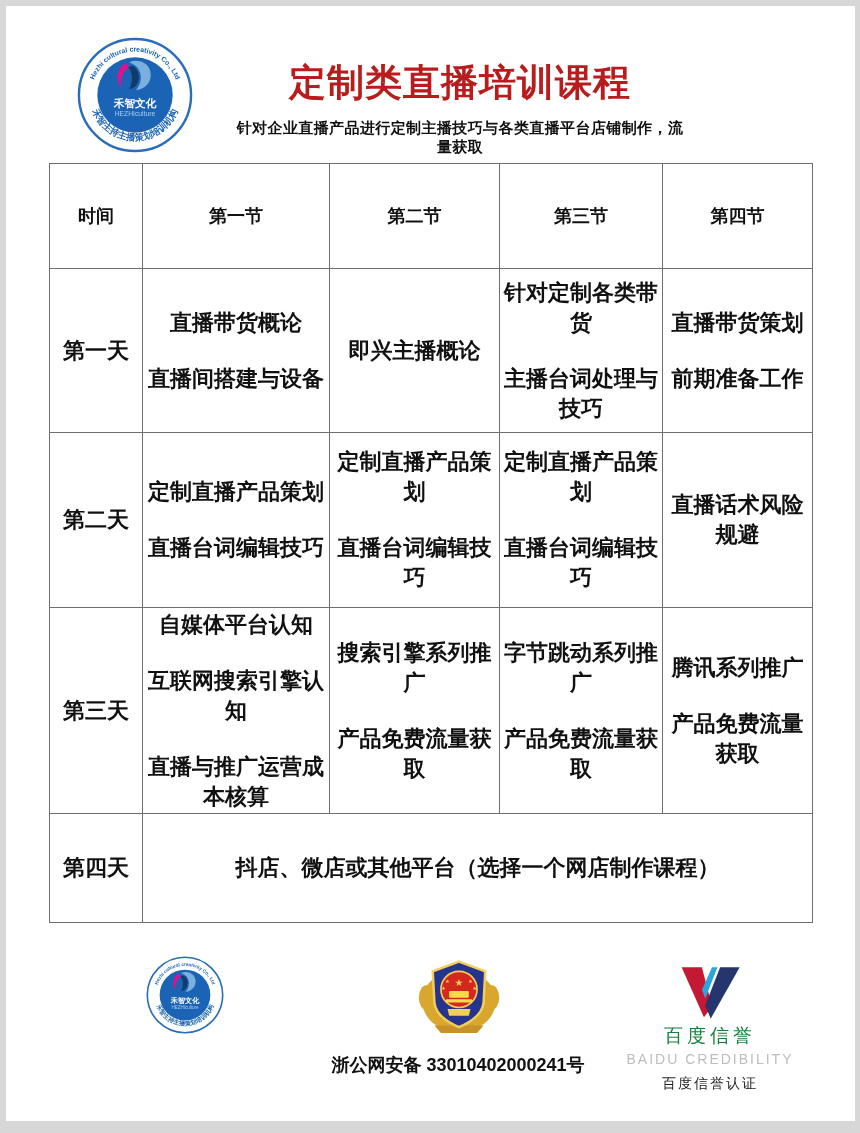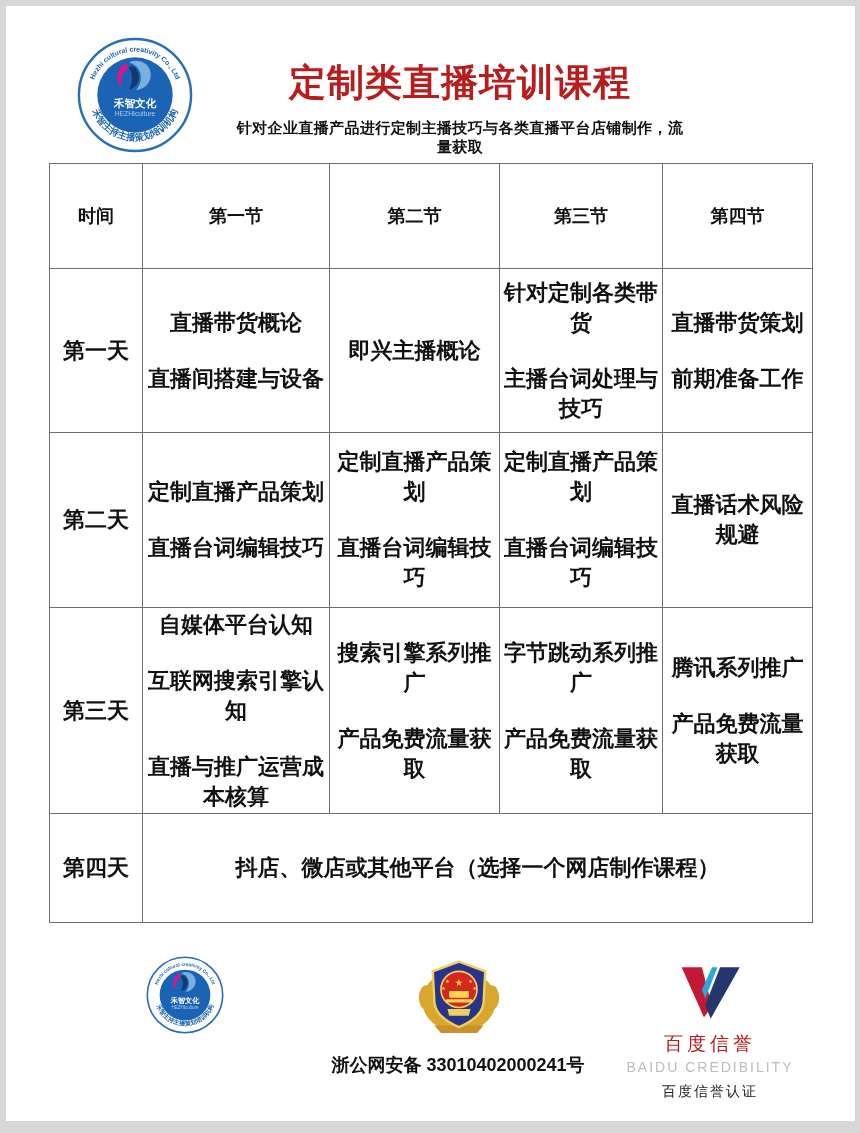--- a/index.html
+++ b/index.html
@@ -25,21 +25,21 @@
 
   
   .f-logo{position:absolute;left:140px;top:950px;width:78px;height:78px;}
   .f-copy{position:absolute;left:60px;top:1043px;width:270px;text-align:center;
           font-size:13.5px;color:#9b9b9b;letter-spacing:0.2px;}
   .f-badge{position:absolute;left:412px;top:948px;width:82px;height:84px;}
   .f-police{position:absolute;left:302px;top:1047px;width:300px;text-align:center;
           font-size:18px;font-weight:bold;color:#111;}
   .f-baidu{position:absolute;left:614px;top:960px;width:180px;text-align:center;}
   .f-baidu .v-logo{width:68px;height:54px;display:block;margin:0 auto;}
-  .f-baidu .cn{font-size:19px;color:#b91c1c;letter-spacing:4px;margin-top:11px;}
+  .f-baidu .cn{font-size:19px;color:#15803d;letter-spacing:4px;margin-top:3px;}
   .f-baidu .en{font-size:14px;color:#bdbdbd;letter-spacing:2px;margin-top:2px;}
   .f-baidu .cert{font-size:14px;font-weight:normal;color:#222;letter-spacing:2px;margin-top:8px;}
 </style>
 </head>
 <body>
 
 <div class="frame">
   <div class="page">
 
     <svg class="brand-logo" viewBox="0 0 120 120">

